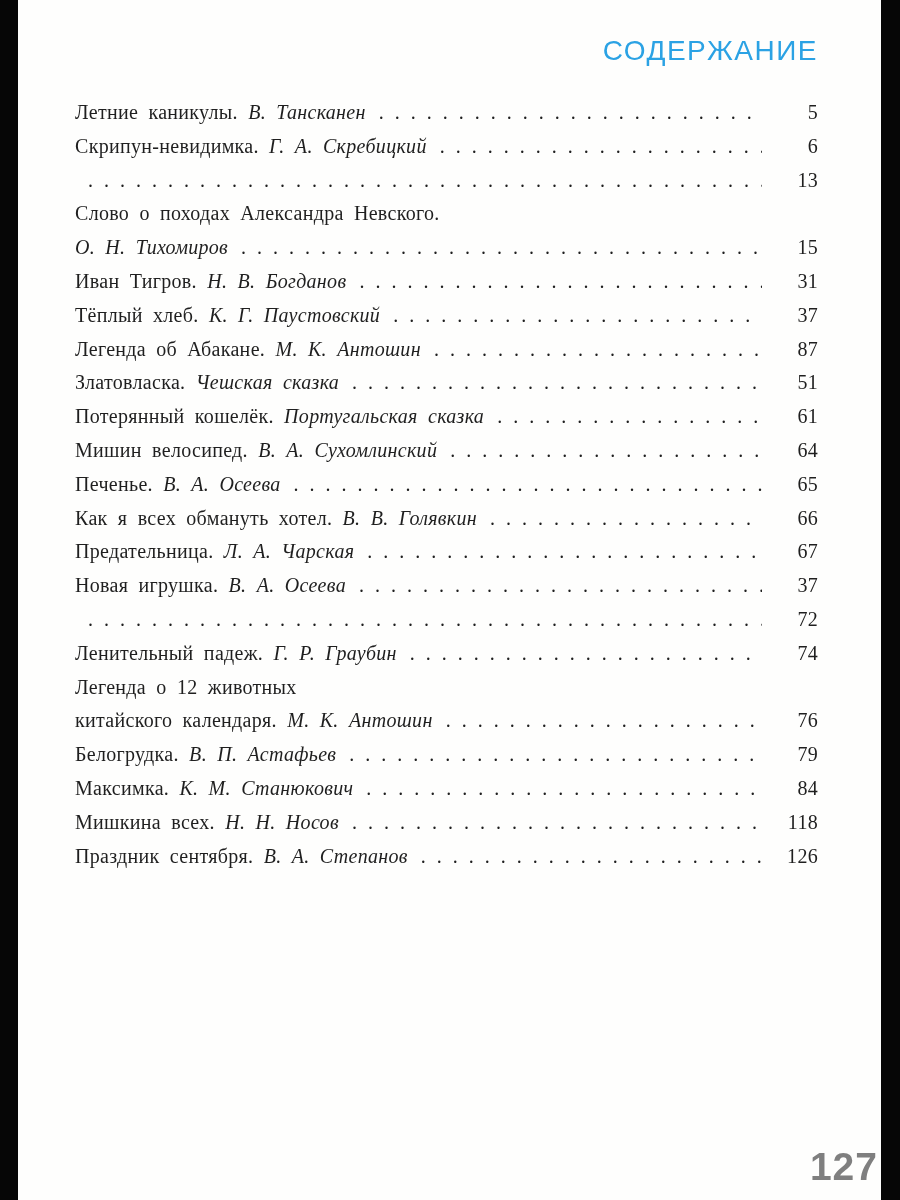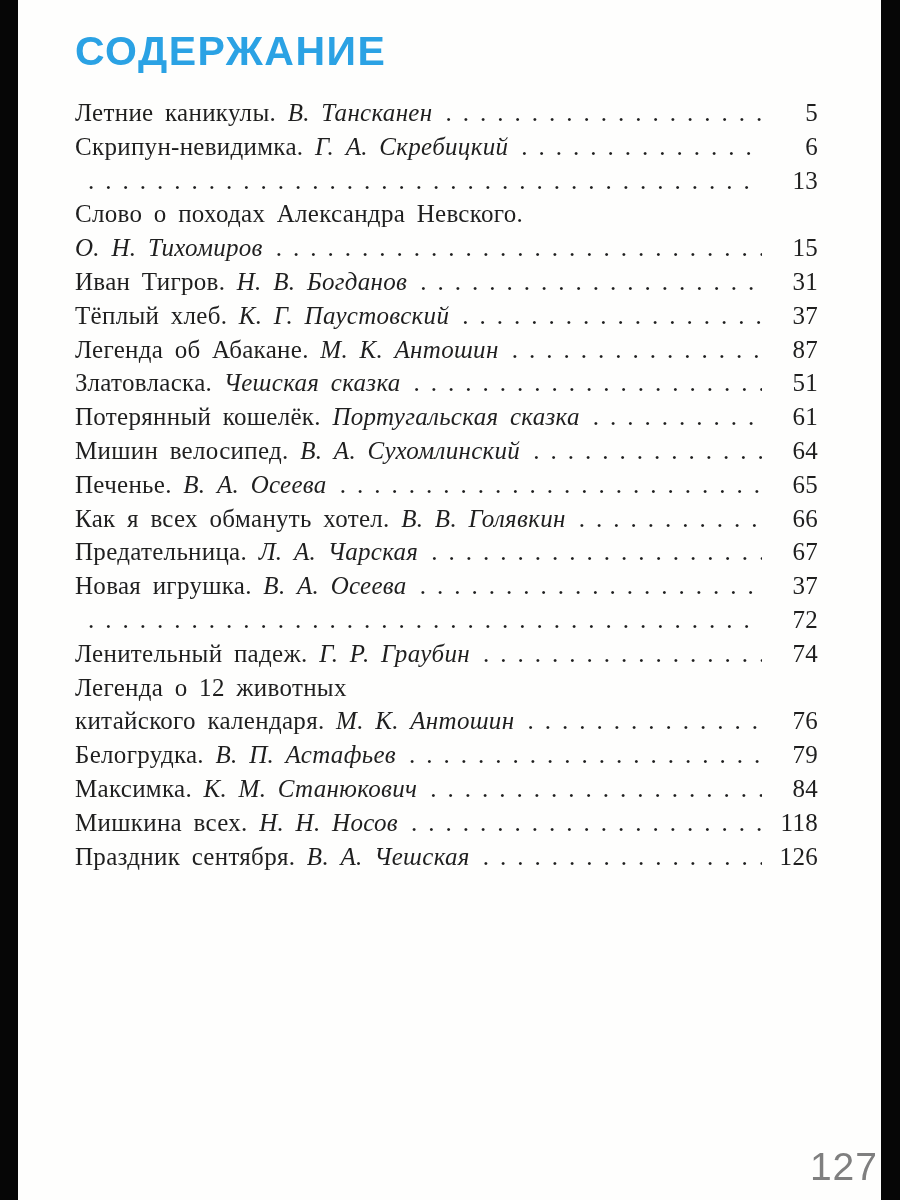--- a/index.html
+++ b/index.html
@@ -27,30 +27,30 @@
   .content {
     position: absolute;
     left: 75px;
     top: 0;
     width: 743px;
     color: #1f1f1f;
   }
   .toc-title {
     margin-top: 29px;
     margin-bottom: 23px;
-    text-align: left;
+    text-align: right;
     font-family: "Liberation Sans", sans-serif;
-    font-weight: 700;
-    font-size: 41px;
+    font-weight: 400;
+    font-size: 28px;
     line-height: 44px;
     letter-spacing: 1.5px;
     color: #2ba2e4;
   }
   .toc-list {
-    font-size: 25px;
+    font-size: 20px;
     line-height: 33.8px;
     word-spacing: 5px;
     letter-spacing: 0.3px;
   }
   .pre-line {
     white-space: nowrap;
     overflow: hidden;
   }
   .entry-row {
     display: flex;
@@ -75,21 +75,21 @@
   .pagenum {
     flex: 0 0 auto;
     min-width: 50px;
     text-align: right;
   }
   .footer-page-number {
     position: absolute;
     right: 22px;
     bottom: 11px;
     font-family: "Liberation Sans", sans-serif;
-    font-weight: 400;
+    font-weight: 700;
     font-size: 39px;
     color: #7f7f7f;
     z-index: 6;
     letter-spacing: 1px;
   }
 </style>
 </head>
 <body>
 
 <div class="page">
@@ -234,21 +234,21 @@
         </div>
         <div class="toc-entry">
           <div class="entry-row">
             <span class="entry-text"><span class="title">Мишкина всех.</span> <span class="author">Н. Н. Носов</span></span>
             <span class="dots">......................................................................</span>
             <span class="pagenum">118</span>
           </div>
         </div>
         <div class="toc-entry">
           <div class="entry-row">
-            <span class="entry-text"><span class="title">Праздник сентября.</span> <span class="author">В. А. Чешская</span></span>
+            <span class="entry-text"><span class="title">Праздник сентября.</span> <span class="author">В. А. Степанов</span></span>
             <span class="dots">......................................................................</span>
             <span class="pagenum">126</span>
           </div>
         </div>
       </div>
   </div>
 
   <div class="footer-page-number">127</div>
 </div>
 

